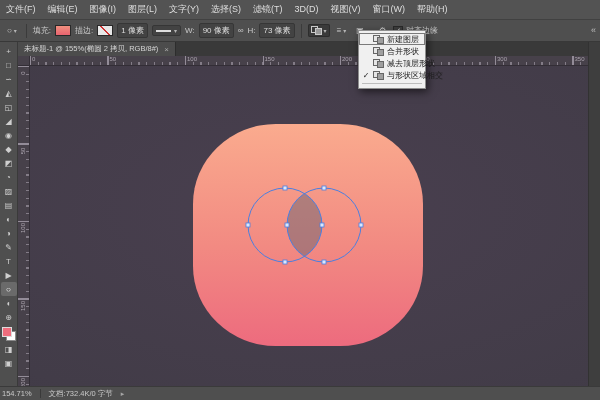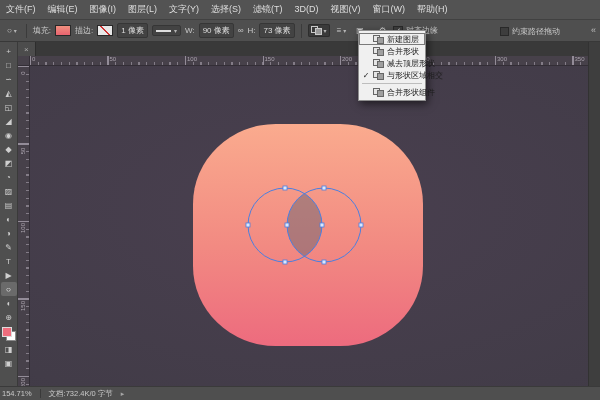--- a/index.html
+++ b/index.html
@@ -151,24 +151,20 @@
     <span>▣</span>
     <span class="arr">▾</span>
   </span>
   <span class="opt-btn">
     <span>⚙</span>
   </span>
   <span class="chk">
     <span class="box">✓</span>
     <span class="opt-label">对齐边缘</span>
   </span>
-  <span class="right-constrain">
-    <span class="box" style="width:7px;height:7px;background:#3d3d3d;border:1px solid #292929;display:inline-block;"></span>
-    <span class="opt-label">约束路径拖动</span>
-  </span>
   <span class="collapse">«</span>
 </div>
 
 <div id="toolbar">
   <div id="tools">
       <div class="tool">+</div>
       <div class="tool">□</div>
       <div class="tool">∽</div>
       <div class="tool">◭</div>
       <div class="tool">◱</div>
@@ -191,20 +187,21 @@
   <div class="swatches">
     <span class="fg"></span>
     <span class="bg"></span>
   </div>
   <div class="tool">◨</div>
   <div class="tool">▣</div>
 </div>
 
 <div id="tabbar">
   <div class="tab">
+    <span class="title">未标题-1 @ 155%(椭圆 2 拷贝, RGB/8#)</span>
     <span class="close">×</span>
   </div>
 </div>
 
 <div id="ruler-corner"></div>
 <div id="hruler">
     <div class="minor"></div>
     <div class="major"></div>
     <span class="hlabel" style="left: 2px;">0</span>
     <span class="hlabel" style="left: 79.5px;">50</span>
@@ -260,25 +257,20 @@
       <span class="chkcol"></span>
       <span class="op-icon"></span>
       <span class="label">减去顶层形状</span>
     </div>
     <div class="mitem">
       <span class="chkcol">✓</span>
       <span class="op-icon"></span>
       <span class="label">与形状区域相交</span>
     </div>
     <div class="msep"></div>
-    <div class="mitem">
-      <span class="chkcol"></span>
-      <span class="op-icon"></span>
-      <span class="label">合并形状组件</span>
-    </div>
   </div>
 
 <div id="statusbar">
   <span>154.71%</span>
   <span class="zdiv"></span>
   <span>文档:732.4K/0 字节</span>
   <span class="chev">▸</span>
 </div>
 
 </body></html>

